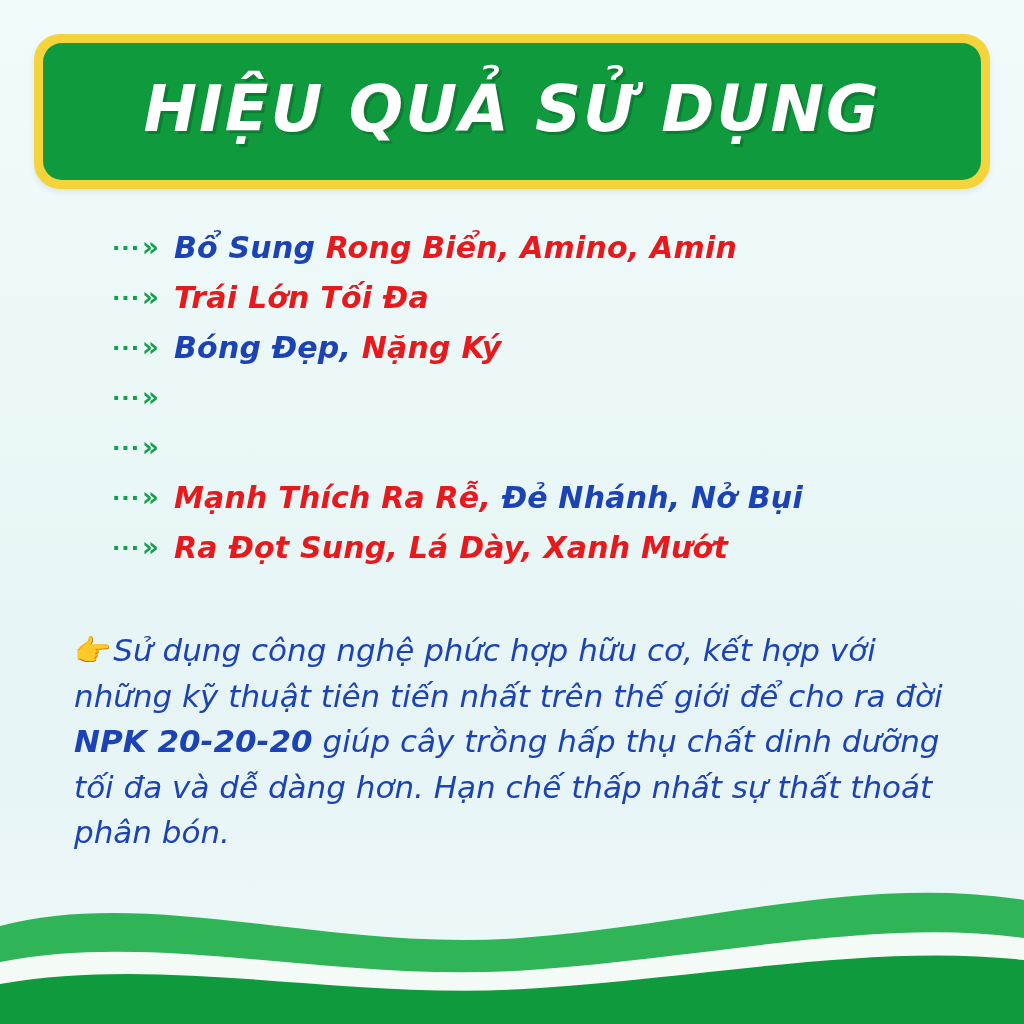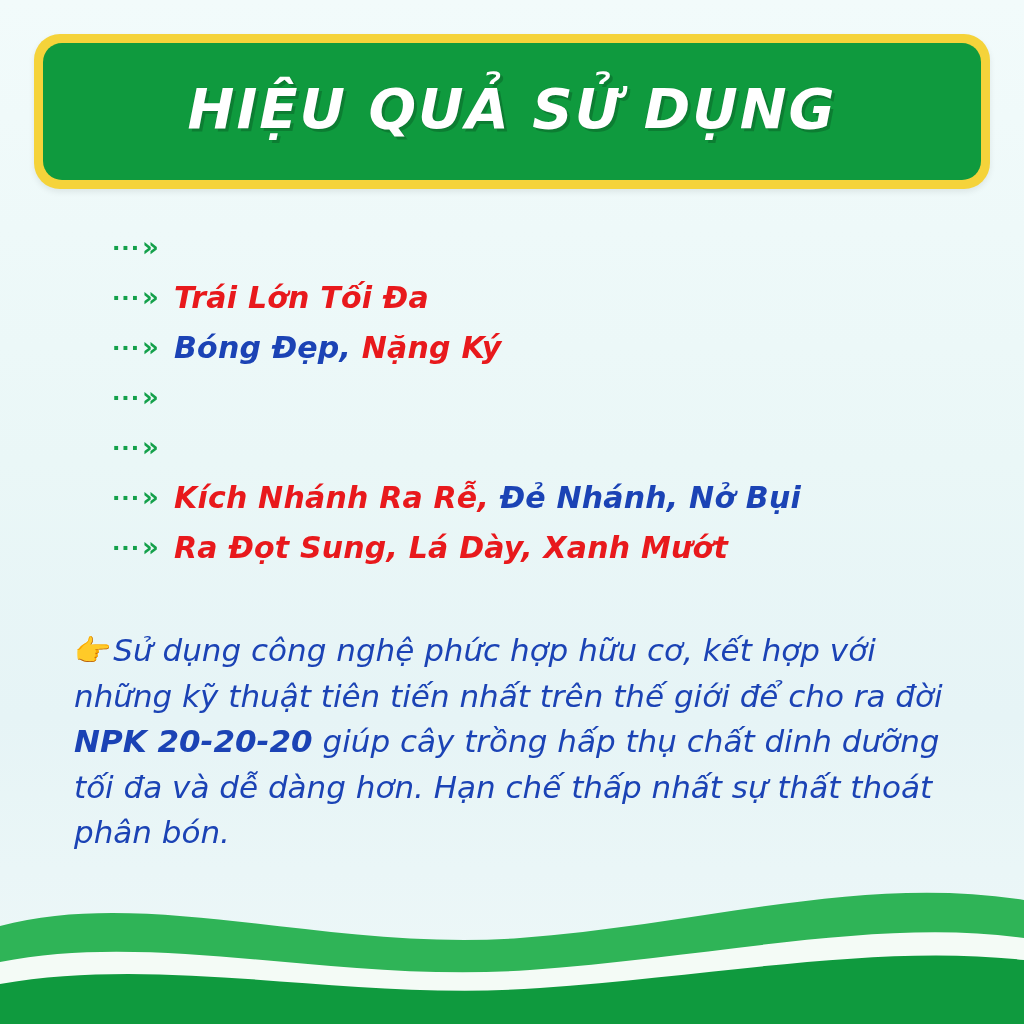--- a/index.html
+++ b/index.html
@@ -42,21 +42,21 @@
     background: #0f9a3e;
     border-radius: 19px;
     display: flex;
     align-items: center;
     justify-content: center;
   }
   .header-title {
     font-family: "DejaVu Sans", "Liberation Sans", sans-serif;
     font-weight: bold;
     font-style: italic;
-    font-size: 56px;
+    font-size: 64px;
     letter-spacing: 2px;
     color: #ffffff;
     text-shadow:
        3px 3px 0 rgba(0,0,0,0.18),
        0 0 1px rgba(0,0,0,0.2);
     white-space: nowrap;
     line-height: 1;
     padding-bottom: 6px;
   }
 
@@ -145,20 +145,23 @@
     </div>
   </div>
 
   <div class="benefits">
 
     <div class="benefit-row">
       <span class="bullet-icon">
         <span class="dots">···</span>
         <span class="chevrons">»</span>
       </span>
+      <span class="benefit-text">
+        <span class="seg-blue">Bổ Sung </span><span class="seg-red">Rong Biển, Amino, Amin</span>
+      </span>
     </div>
 
     <div class="benefit-row">
       <span class="bullet-icon">
         <span class="dots">···</span>
         <span class="chevrons">»</span>
       </span>
       <span class="benefit-text">
         <span class="seg-red">Trái Lớn Tối Đa</span>
       </span>
@@ -187,21 +190,21 @@
         <span class="chevrons">»</span>
       </span>
     </div>
 
     <div class="benefit-row">
       <span class="bullet-icon">
         <span class="dots">···</span>
         <span class="chevrons">»</span>
       </span>
       <span class="benefit-text">
-        <span class="seg-red">Kích Nhánh Ra Rễ, </span><span class="seg-blue">Đẻ Nhánh, Nở Bụi</span>
+        <span class="seg-red">Mạnh Thích Ra Rễ, </span><span class="seg-blue">Đẻ Nhánh, Nở Bụi</span>
       </span>
     </div>
 
     <div class="benefit-row">
       <span class="bullet-icon">
         <span class="dots">···</span>
         <span class="chevrons">»</span>
       </span>
       <span class="benefit-text">
         <span class="seg-red">Ra Đọt Sung, Lá Dày, Xanh Mướt</span>

